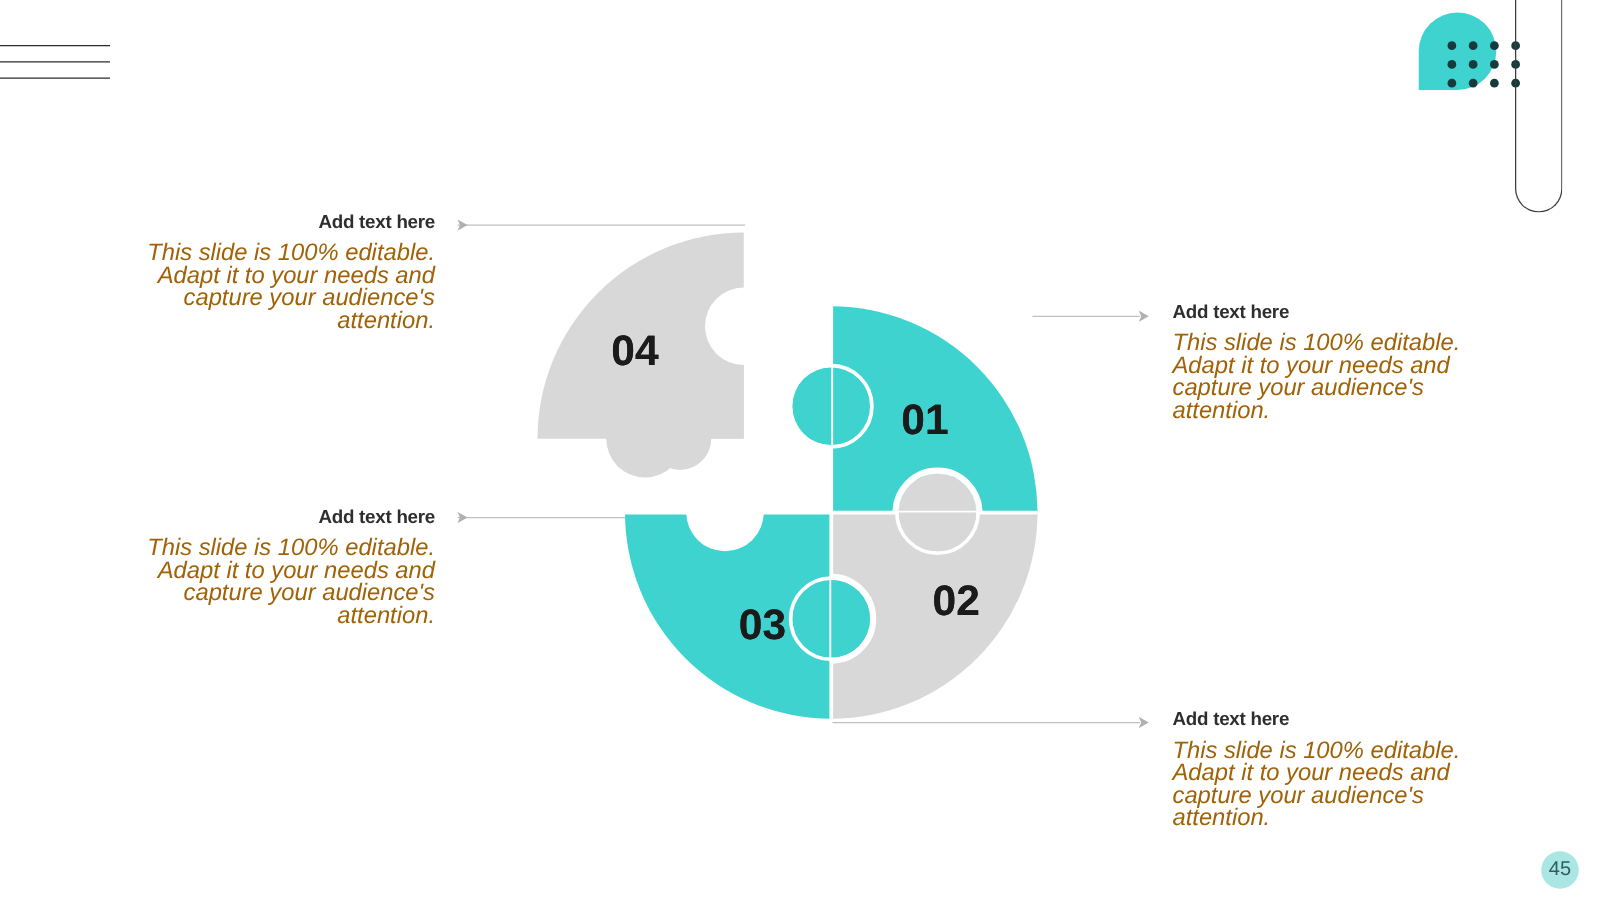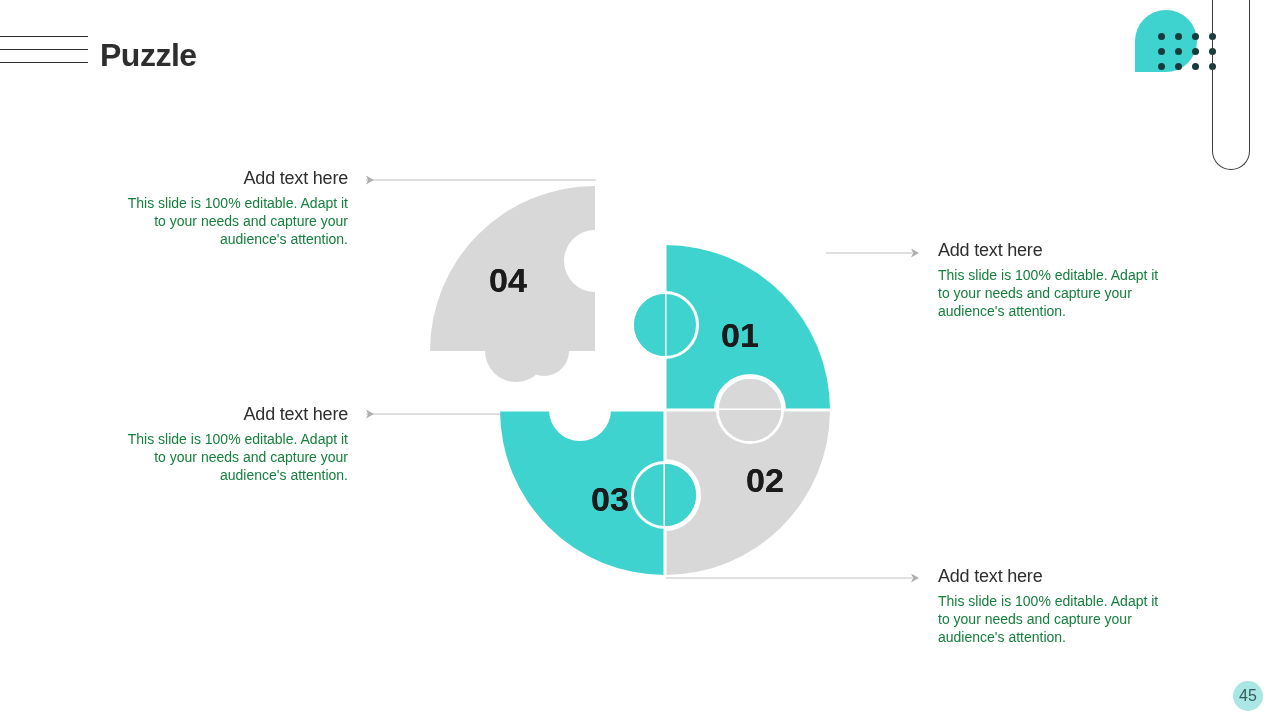--- a/index.html
+++ b/index.html
@@ -124,31 +124,32 @@
     left: 0;
     top: 0;
     width: 1280px;
     height: 720px;
     pointer-events: none;
   }
 
   
   .callout { position: absolute; width: 232px; }
   .callout .co-title {
-    font-size: 18px;
-    font-weight: normal;
+    font-size: 15px;
+    font-weight: bold;
     color: #2e2e2e;
     line-height: 22px;
     letter-spacing: -0.2px;
     margin-bottom: 5px;
   }
   .callout .co-body {
-    font-size: 14px;
-    color: #15803d;
+    font-size: 19px;
+    color: #a16207;
     line-height: 18px;
+    font-style: italic;
   }
 
   .callout.left  { text-align: right; }
   .callout.right { text-align: left; }
 
   .callout.c4 { left: 116px; top: 167px; }
   .callout.c3 { left: 116px; top: 403px; }
   .callout.c1 { left: 938px; top: 239px; }
   .callout.c2 { left: 938px; top: 565px; }
 
@@ -171,21 +172,20 @@
 </head>
 <body>
 
 <div class="slide">
 
   <div class="title-rules">
     <div class="rule r1"></div>
     <div class="rule r2"></div>
     <div class="rule r3"></div>
   </div>
-  <div class="page-title">Puzzle</div>
 
   <div class="deco">
     <div class="deco-blob"></div>
     <div class="deco-dots">
       <div class="dot" style="left:0px;  top:0px;"></div>
       <div class="dot" style="left:17px; top:0px;"></div>
       <div class="dot" style="left:34px; top:0px;"></div>
       <div class="dot" style="left:51px; top:0px;"></div>
       <div class="dot" style="left:0px;  top:15px;"></div>
       <div class="dot" style="left:17px; top:15px;"></div>

